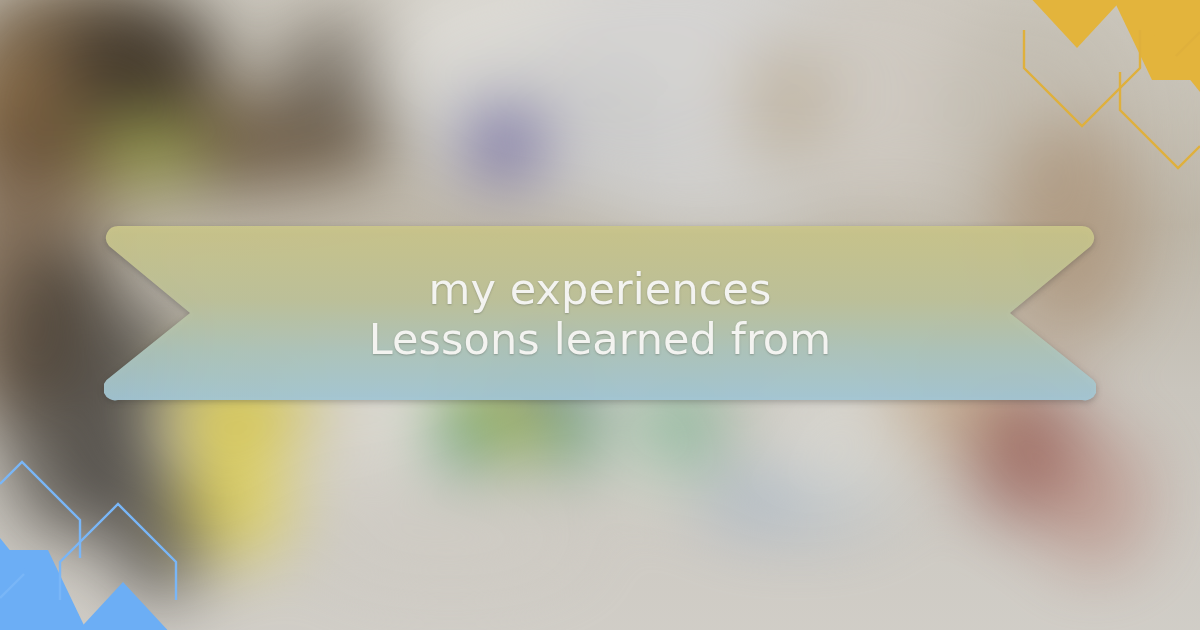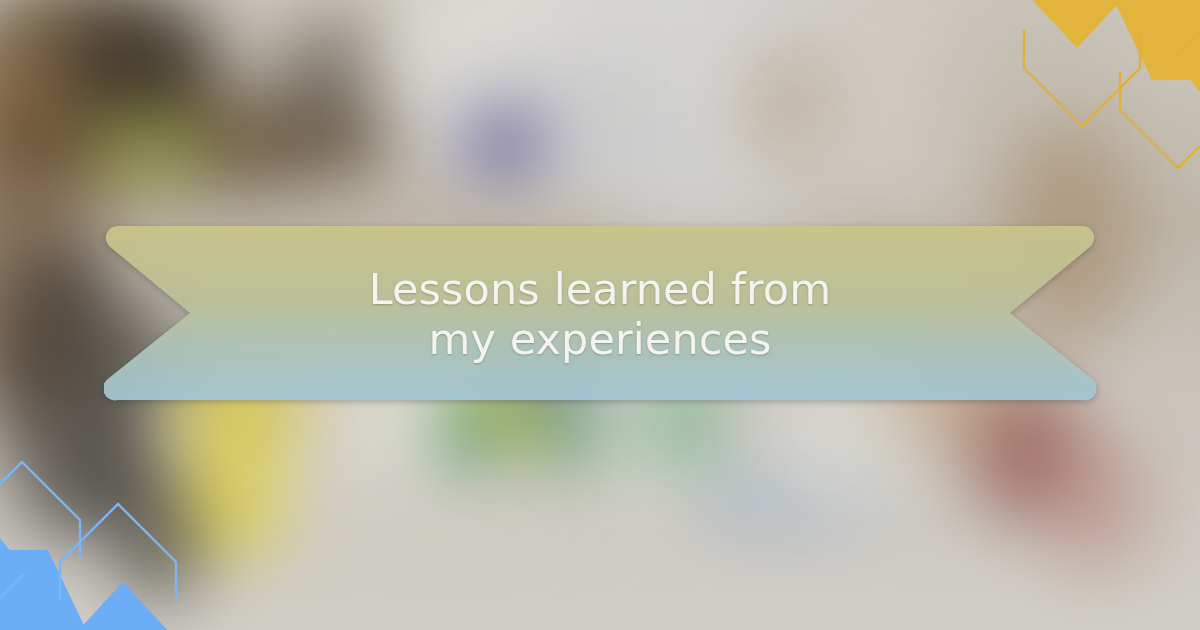--- a/index.html
+++ b/index.html
@@ -136,18 +136,18 @@
                l81,65
                a12,12 0 0 1 -9,22
                H14
                a12,12 0 0 1 -9,-22
                l81,-65
                L5,22
                a12,12 0 0 1 9,-20
                Z" fill="url(#ribGrad)" opacity="0.93"></path>
     </svg>
     <div id="ribbon-text">
+      <span class="line">my experiences</span>
       <span class="line">Lessons learned from</span>
-      <span class="line">my experiences</span>
     </div>
   </div>
 
 </div>
 
 </body></html>

